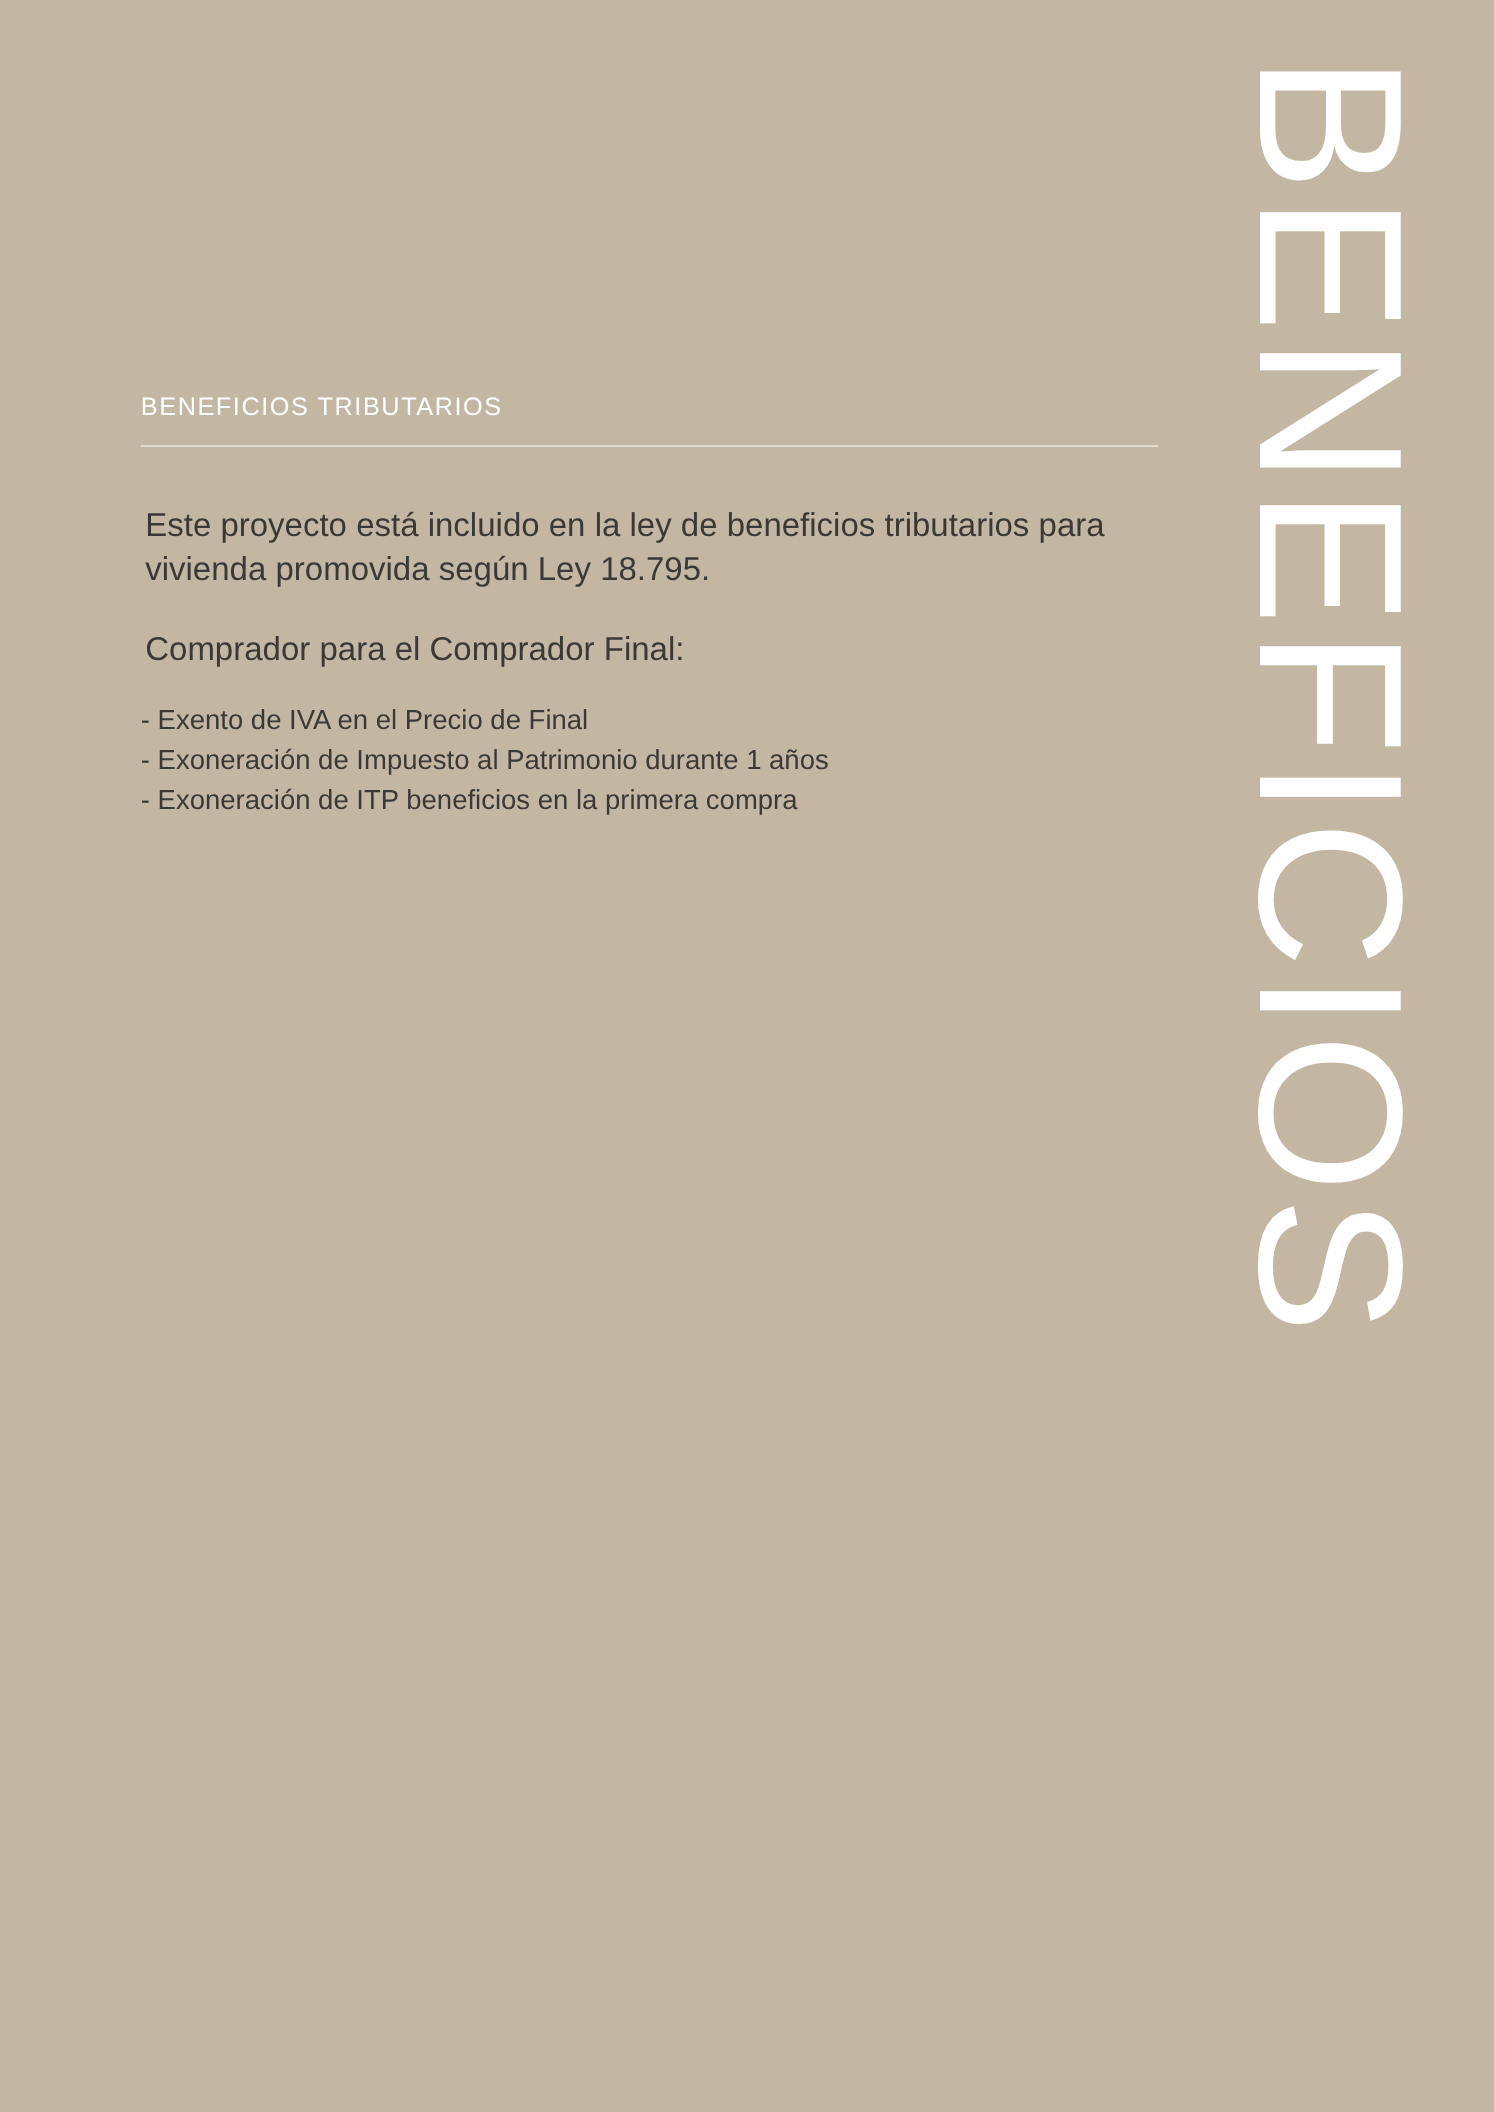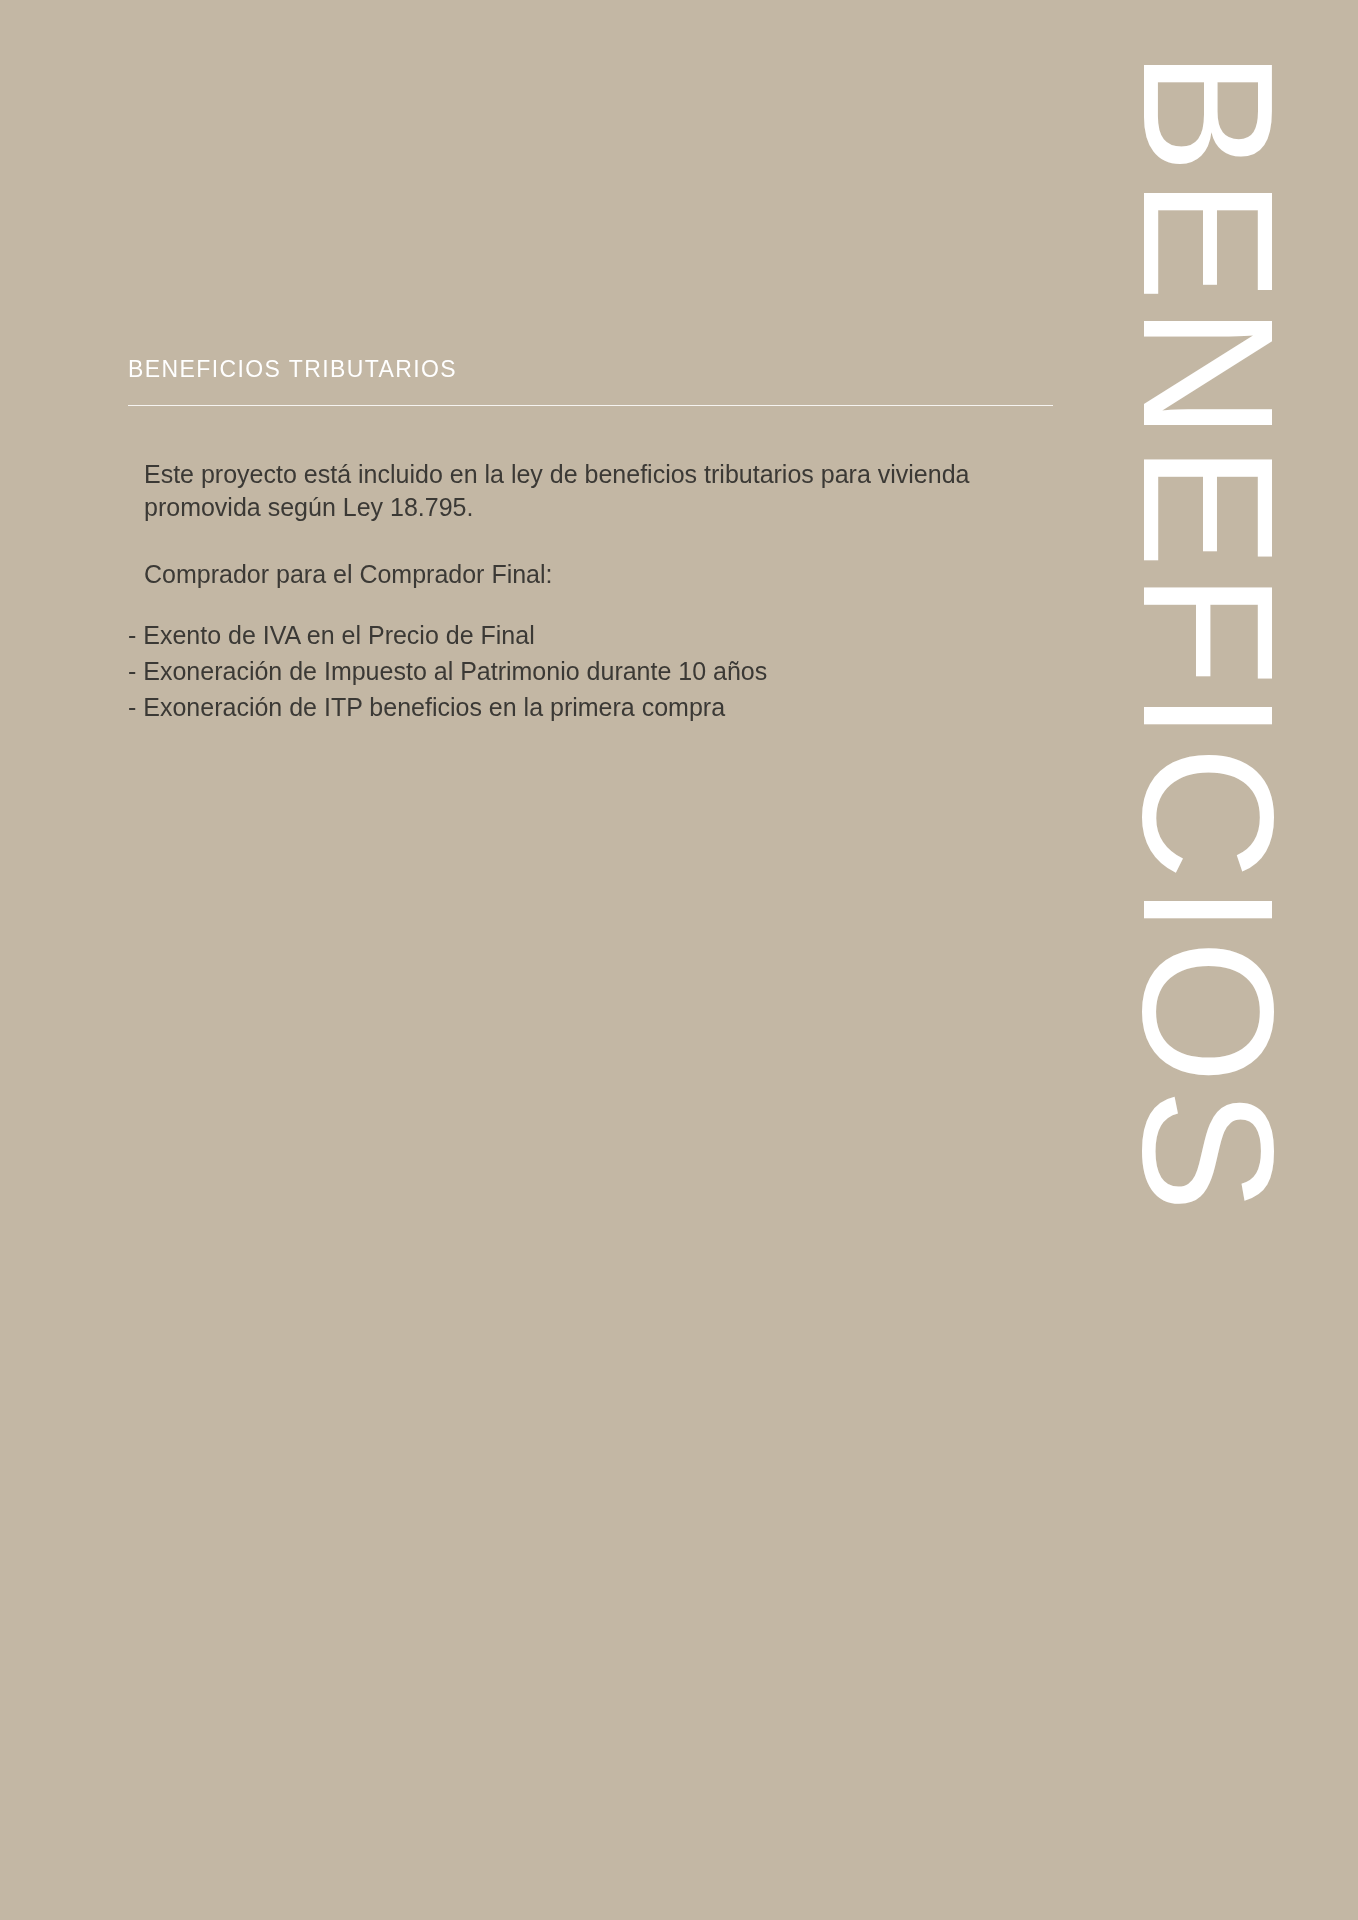--- a/index.html
+++ b/index.html
@@ -67,23 +67,23 @@
   .divider {
     width: 925px;
     height: 1px;
     background: #ffffff;
     opacity: 0.85;
     margin-bottom: 52px;
   }
 
   .body-text {
     color: #3b3935;
-    font-size: 25px;
+    font-size: 30px;
     line-height: 1.32;
-    margin: 0 0 34px 16px;
+    margin: 0 0 34px 4px;
     max-width: 880px;
     font-family: "Liberation Sans", sans-serif;
   }
 
   .body-text.subhead {
     margin-bottom: 28px;
   }
 
   .bullets {
     list-style: none;
@@ -112,18 +112,18 @@
     <h2 class="section-heading">BENEFICIOS TRIBUTARIOS</h2>
 
     <div class="divider"></div>
 
     <p class="body-text">Este proyecto está incluido en la ley de beneficios tributarios para vivienda promovida según Ley 18.795.</p>
 
     <p class="body-text subhead">Comprador para el Comprador Final:</p>
 
     <ul class="bullets">
       <li>- Exento de IVA en el Precio de Final</li>
-      <li>- Exoneración de Impuesto al Patrimonio durante 10 años</li>
+      <li>- Exoneración de Impuesto al Patrimonio durante 1 años</li>
       <li>- Exoneración de ITP beneficios en la primera compra</li>
     </ul>
 
   </div>
 </div>
 
 </body></html>

